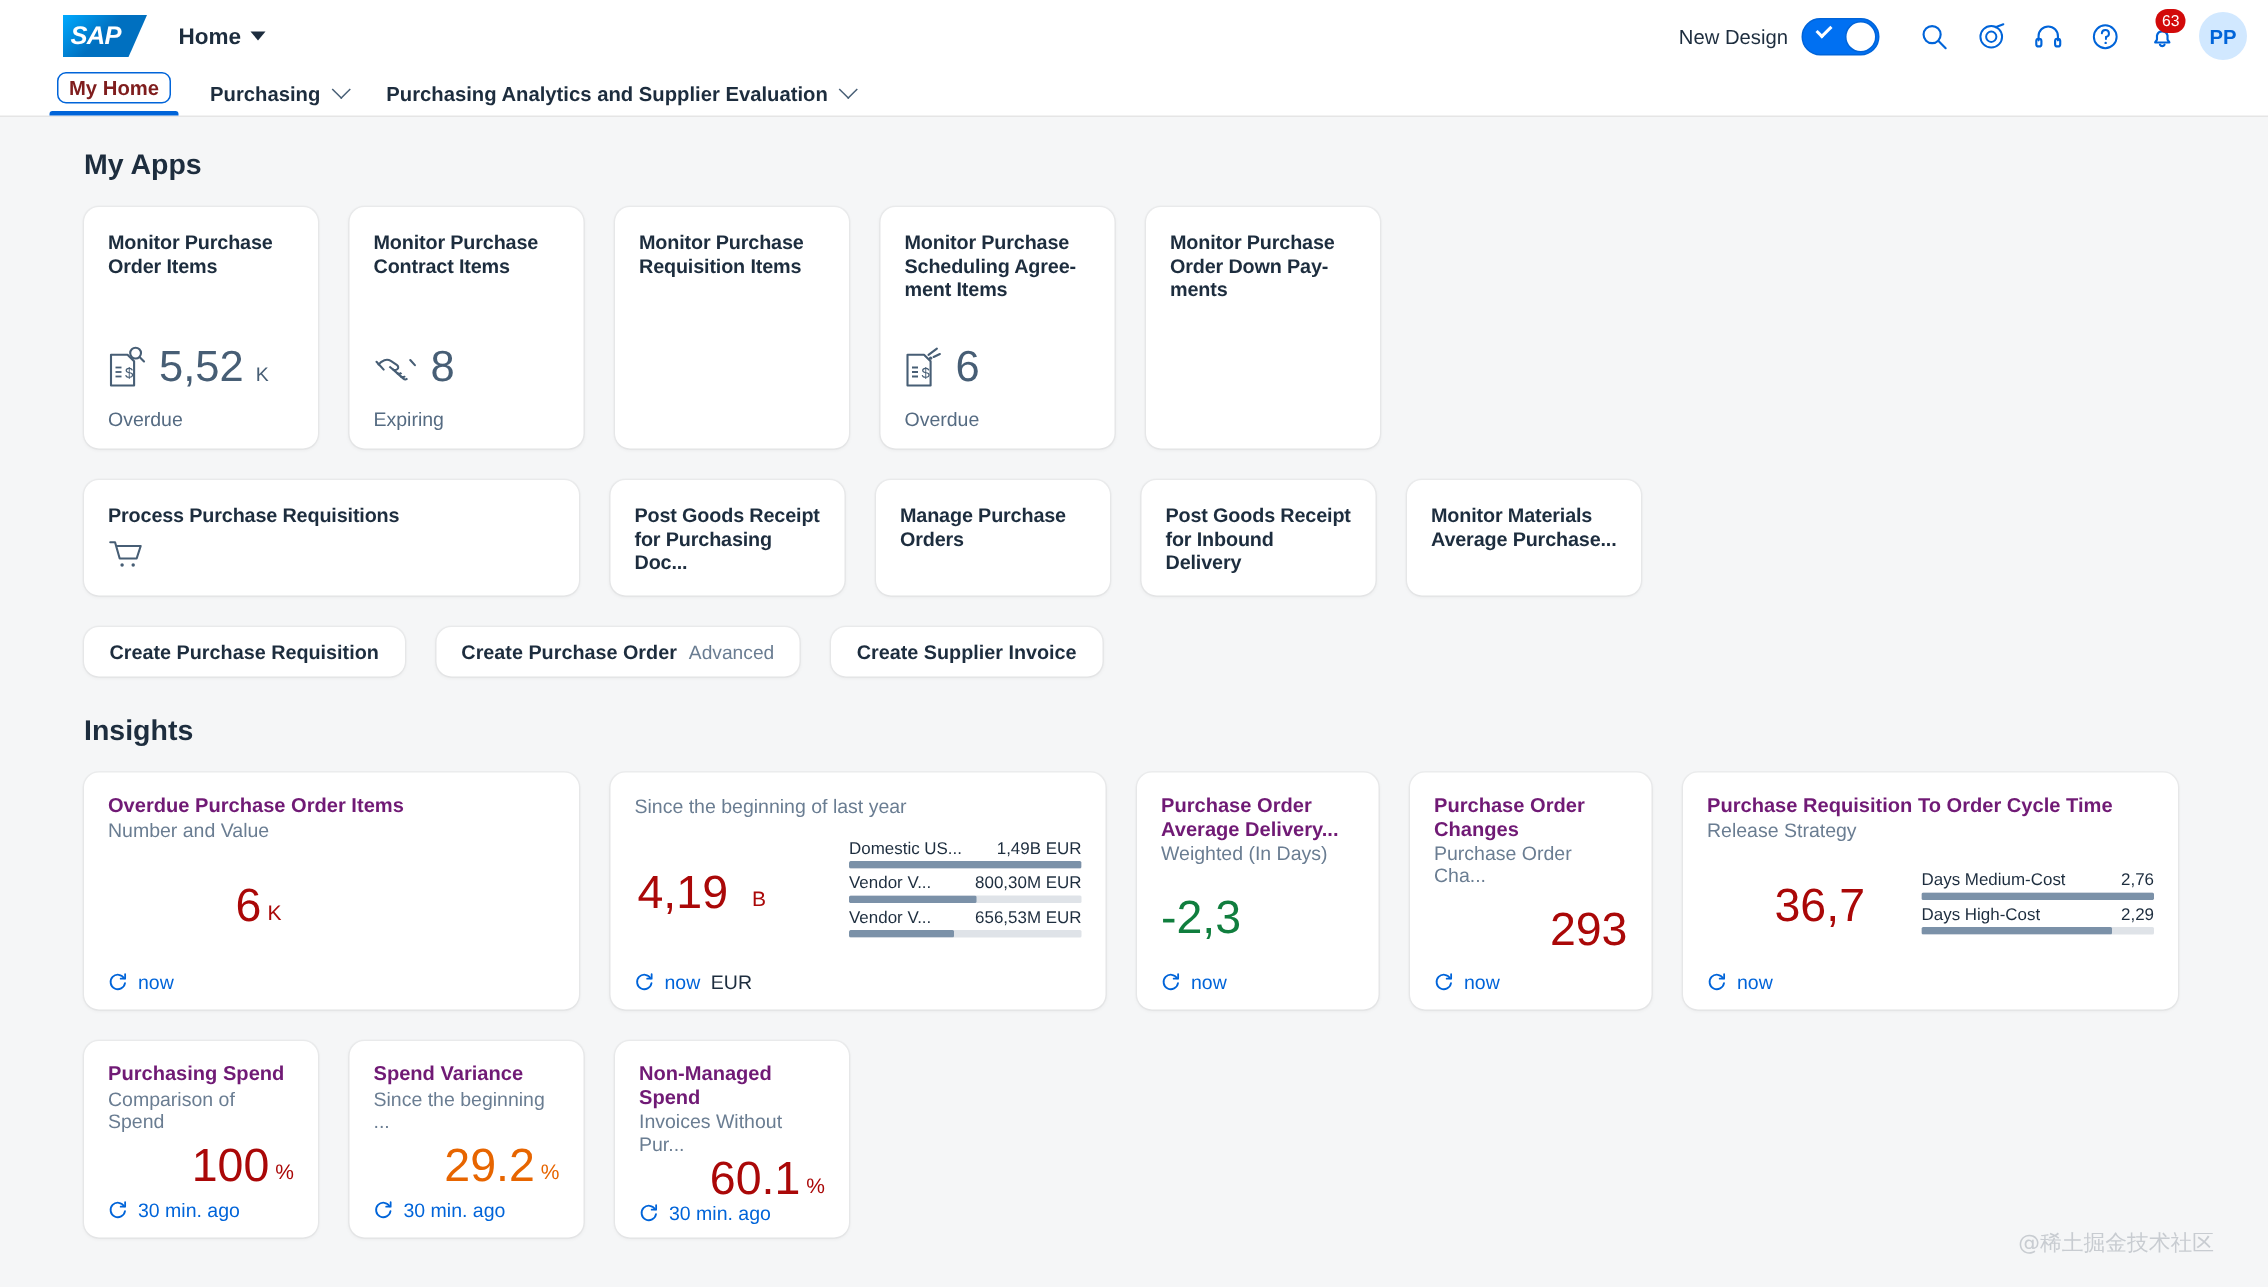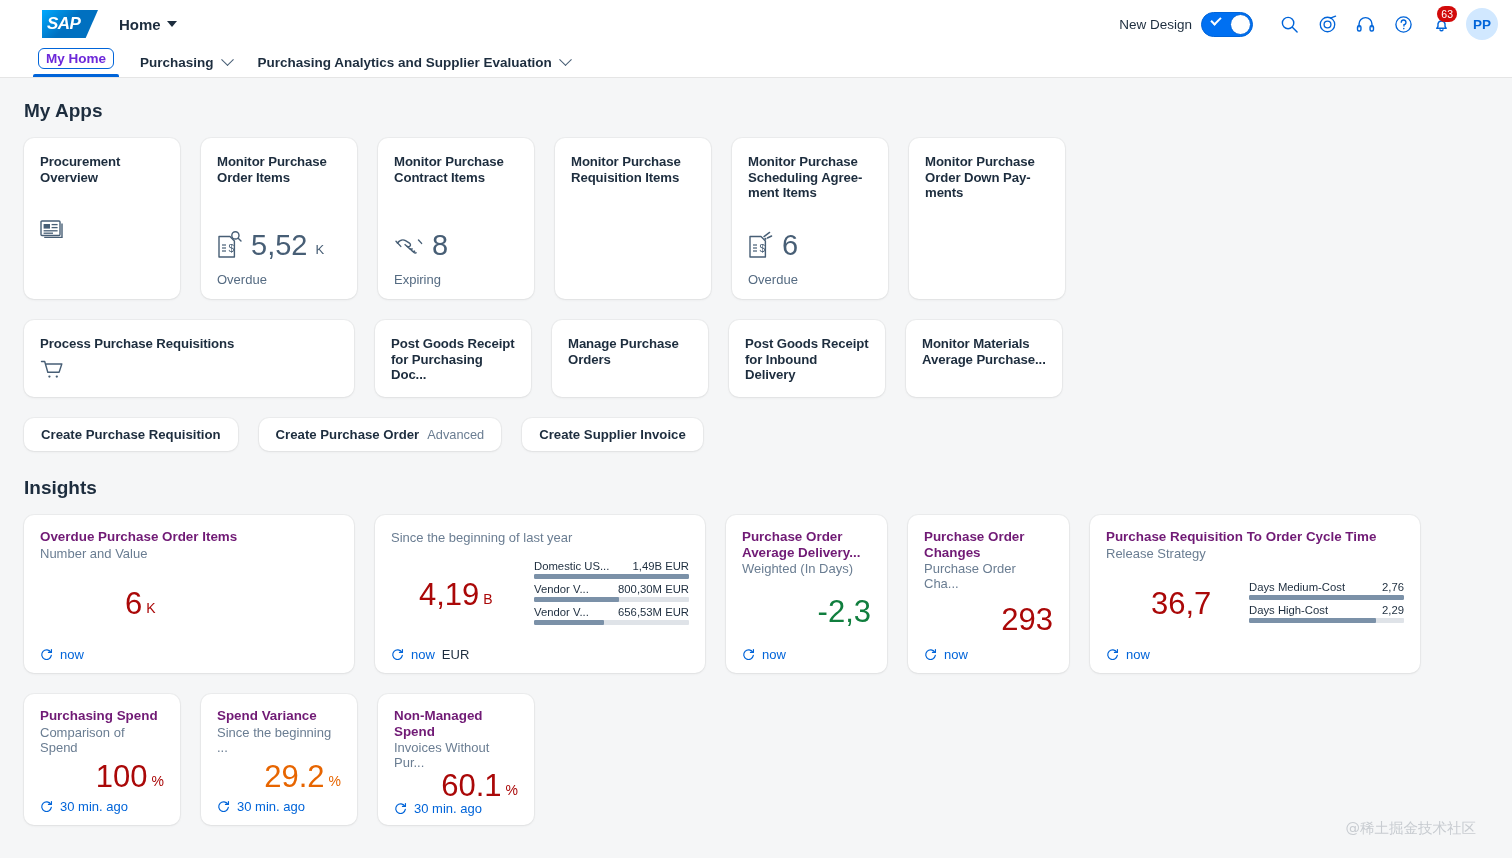--- a/index.html
+++ b/index.html
@@ -89,37 +89,37 @@
     height: 34px; background: #ffffff;
     display: flex; align-items: flex-end;
     padding-left: 25px; border-bottom: 1px solid #e5e5e5;
     position: relative;
   }
   .nav-tab {
     display: flex; align-items: center; gap: 9px;
     font-size: 13.5px; font-weight: bold; color: #1d2d3e;
     padding: 0 13px 7px 13px; cursor: pointer; position: relative;
   }
-  .nav-tab.active { color: #6d28d9; }
+  .nav-tab.active { color: #7f1d1d; }
   .nav-tab.active .tab-txt {
     border: 1px solid #0064d9; border-radius: 6px;
     padding: 2px 7px; margin-bottom: 1px;
   }
   .nav-tab.active::after {
     content: ""; position: absolute; left: 8px; right: 8px; bottom: 0;
     height: 3px; background: #0064d9; border-radius: 2px 2px 0 0;
   }
   .chev {
     width: 9px; height: 9px;
     border-right: 1.6px solid #475e75; border-bottom: 1.6px solid #475e75;
     transform: rotate(45deg) translate(-2px,-2px);
   }
 
   
-  .content { padding: 0 24px; }
+  .content { padding: 0 56px; }
   .section-title {
     font-size: 19px; font-weight: bold; color: #1d2d3e;
     margin-top: 22px; margin-bottom: 16px;
   }
 
   .tile-row { display: flex; gap: 21px; margin-bottom: 21px; flex-wrap: nowrap; }
 
   .tile {
     background: #fff; border-radius: 10px;
     box-shadow: 0 0 0 1px rgba(0,0,0,0.035), 0 1px 3px rgba(0,0,0,0.06);
@@ -271,36 +271,20 @@
     <span class="chev"></span>
   </div>
 </div>
 
 <div class="content">
 
   <div class="section-title">My Apps</div>
 
   <div class="tile-row">
 
-    <div class="tile tile-lg">
-      <div class="tile-title">Procurement Overview</div>
-      <div class="tile-kpi-row" style="margin-top:auto;margin-bottom:46px;">
-        <span class="tile-icon">
-          <svg width="26" height="22" viewBox="0 0 26 22" fill="none" stroke="#475e75" stroke-width="1.4">
-            <rect x="1" y="2" width="19" height="14.5" rx="1"></rect>
-            <rect x="3.6" y="5" width="6.4" height="4.6" fill="#475e75" stroke="none"></rect>
-            <line x1="11.6" y1="5.6" x2="17.6" y2="5.6" stroke-width="1.3"></line>
-            <line x1="11.6" y1="8.6" x2="17.6" y2="8.6" stroke-width="1.3"></line>
-            <line x1="3.6" y1="11.8" x2="17.6" y2="11.8" stroke-width="1.3"></line>
-            <line x1="3.6" y1="14.2" x2="13" y2="14.2" stroke-width="1.3"></line>
-            <path d="M22 4.6v13.8H4.2" stroke-width="1.4"></path>
-          </svg>
-        </span>
-      </div>
-    </div>
 
     <div class="tile tile-lg">
       <div class="tile-title">Monitor Purchase Order Items</div>
       <div class="tile-kpi-row" style="margin-top:auto;">
         <span class="tile-icon">
           <svg width="26" height="30" viewBox="0 0 26 30" fill="none" stroke="#475e75" stroke-width="1.4">
             <path d="M2 6.5h11l4.4 4.4V27H2z" stroke-linejoin="round"></path>
             <line x1="5" y1="15" x2="9" y2="15" stroke-width="1.2"></line>
             <line x1="5" y1="18" x2="9" y2="18" stroke-width="1.2"></line>
             <line x1="5" y1="21" x2="9" y2="21" stroke-width="1.2"></line>
@@ -420,21 +404,21 @@
             <path d="M12.3 1.6v3.2H9.1" stroke-linecap="round" stroke-linejoin="round"></path>
           </svg>
         </span>
         <span>now</span>
       </div>
     </div>
 
     <div class="ins-card" style="width:330px;">
       <div class="ins-sub">Since the beginning of last year</div>
       <div class="ins-body" style="margin-top:-4px;">
-        <div class="ins-kpi-wrap" style="margin-left:28px;">
+        <div class="ins-kpi-wrap" style="margin-left:2px;gap:12px;">
           <span class="ins-kpi crit">4,19</span>
           <span class="ins-kpi-unit crit">B</span>
         </div>
         <div class="mbars">
           <div class="mbar-row">
             <div class="mbar-labels">
               <span class="mbar-name">Domestic US...</span>
               <span class="mbar-val">1,49B EUR</span>
             </div>
             <div class="mbar-track">
@@ -469,21 +453,21 @@
           </svg>
         </span>
         <span>now</span>
         <span style="color:#1d2d3e;">EUR</span>
       </div>
     </div>
 
     <div class="ins-card" style="width:161px;">
       <div class="ins-title">Purchase Order Average Delivery...</div>
       <div class="ins-sub">Weighted (In Days)</div>
-      <div class="ins-body" style="justify-content:flex-end;">
+      <div class="ins-body" style="justify-content:flex-start;">
         <div class="ins-kpi-wrap">
           <span class="ins-kpi neg">-2,3</span>
         </div>
       </div>
       <div class="ins-footer">
         <span class="refresh-ic">
           <svg width="13" height="13" viewBox="0 0 14 14" fill="none" stroke="#0064d9" stroke-width="1.3">
             <path d="M11.6 4.6A5.2 5.2 0 1 0 12.2 8" stroke-linecap="round"></path>
             <path d="M12.3 1.6v3.2H9.1" stroke-linecap="round" stroke-linejoin="round"></path>
           </svg>

